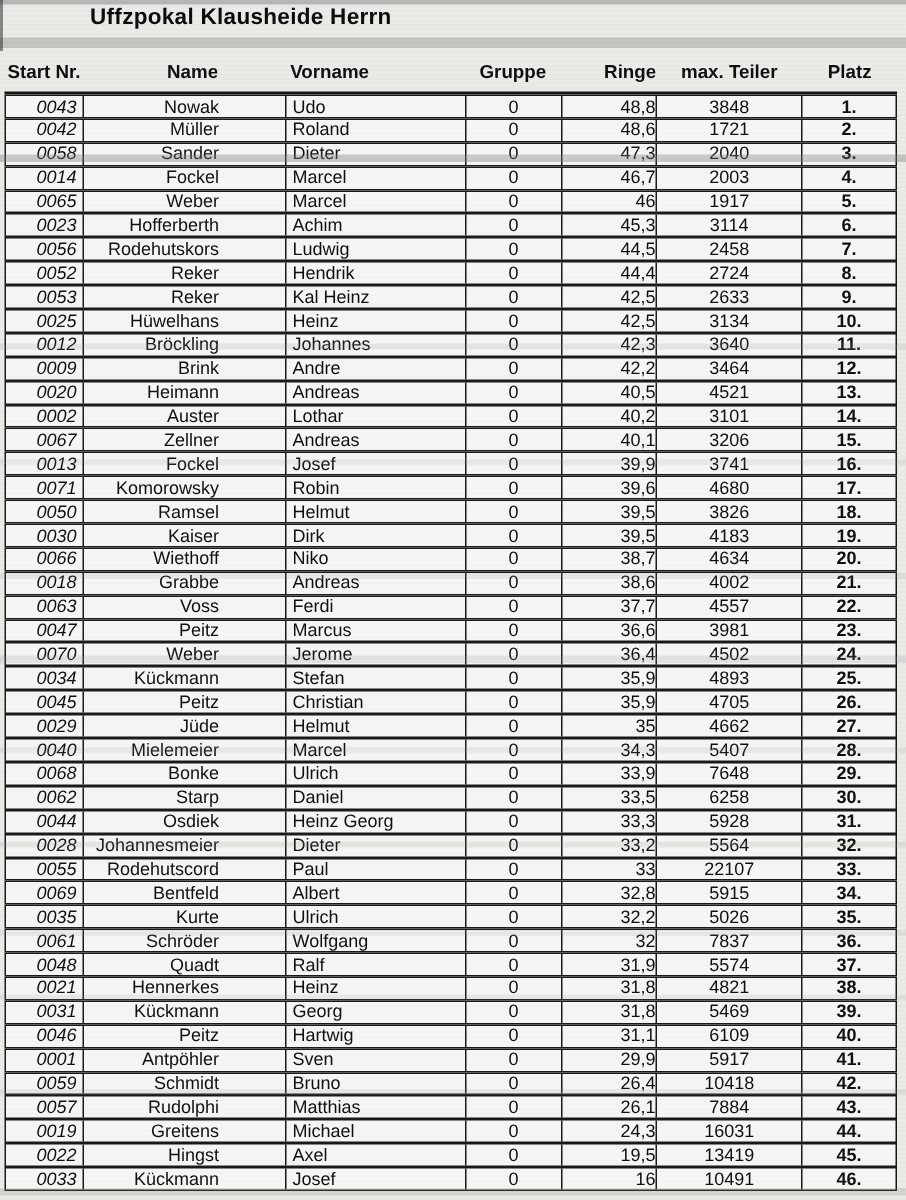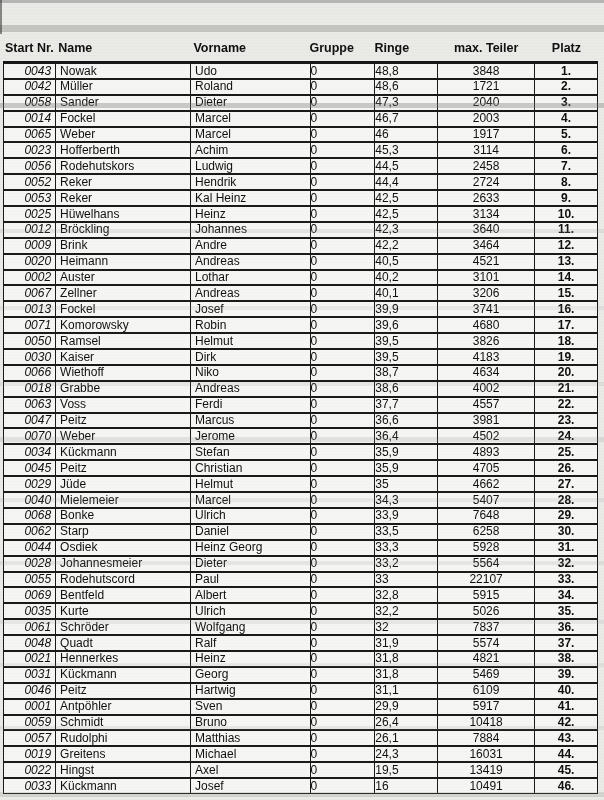--- a/index.html
+++ b/index.html
@@ -31,24 +31,24 @@
     background:rgba(255,255,255,0.5);
   }
   .tcell{
     box-sizing:border-box;
     font-size:12px;line-height:13.5px;padding-top:0.5px;
     white-space:nowrap;overflow:hidden;
   }
   .tcell{border-left:1px solid #1a1a1a;}
   .tcell.c0{border-left:none;font-style:italic;}
   .c0{width:55px;text-align:right;padding-right:4px;}
-  .c1{width:98px;text-align:left;padding-left:4px;}
+  .c1{width:98px;text-align:right;padding-left:4px;}
   .c2{width:129px;text-align:left;padding-left:4px;margin-left:44px;}
-  .c3{width:70px;}
-  .c4{width:68px;text-align:left;}
+  .c3{width:70px;text-align:center;}
+  .c4{width:68px;text-align:right;}
   .c5{width:105px;text-align:center;}
   .c6{width:68px;text-align:center;}
   .hcell.c0{text-align:left;padding-left:2px;padding-right:0;}
   .tcell.c6{font-weight:bold;}
   .streak{
     position:absolute;left:0;width:604px;
     pointer-events:none;z-index:5;
   }
   .edge{
     position:absolute;left:0;top:0;width:2px;height:34px;
@@ -68,20 +68,21 @@
   <div class="streak" style="top:382px;height:4px;background:rgba(140,140,137,0.14);"></div>
   <div class="streak" style="top:437px;height:5px;background:rgba(140,140,137,0.18);"></div>
   <div class="streak" style="top:498px;height:4px;background:rgba(140,140,137,0.13);"></div>
   <div class="streak" style="top:561px;height:4px;background:rgba(140,140,137,0.15);"></div>
   <div class="streak" style="top:620px;height:4px;background:rgba(140,140,137,0.13);"></div>
   <div class="streak" style="top:663px;height:4px;background:rgba(140,140,137,0.12);"></div>
   <div class="streak" style="top:726px;height:4px;background:rgba(140,140,137,0.14);"></div>
   <div class="streak" style="top:792px;height:5px;background:rgba(118,118,115,0.20);"></div>
   <div class="edge"></div>
 
+  <h1 class="title">Uffzpokal Klausheide Herrn</h1>
 
   <div class="table">
     <div class="thead">
       <div class="hcell c0">Start Nr.</div>
       <div class="hcell c1">Name</div>
       <div class="hcell c2">Vorname</div>
       <div class="hcell c3">Gruppe</div>
       <div class="hcell c4">Ringe</div>
       <div class="hcell c5">max. Teiler</div>
       <div class="hcell c6">Platz</div>

